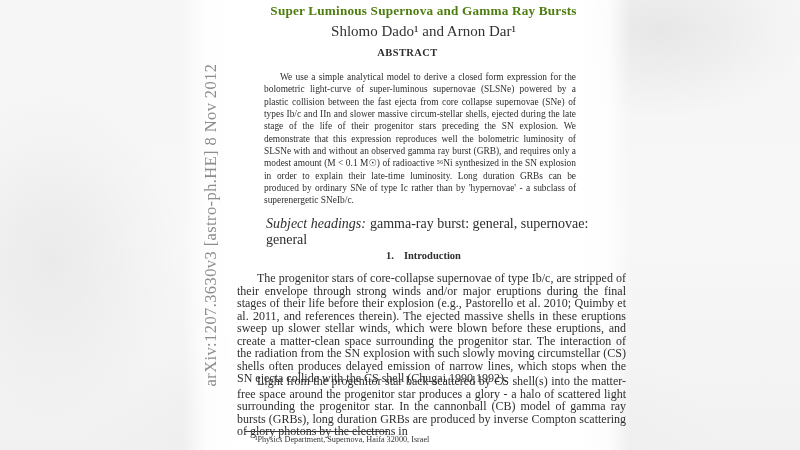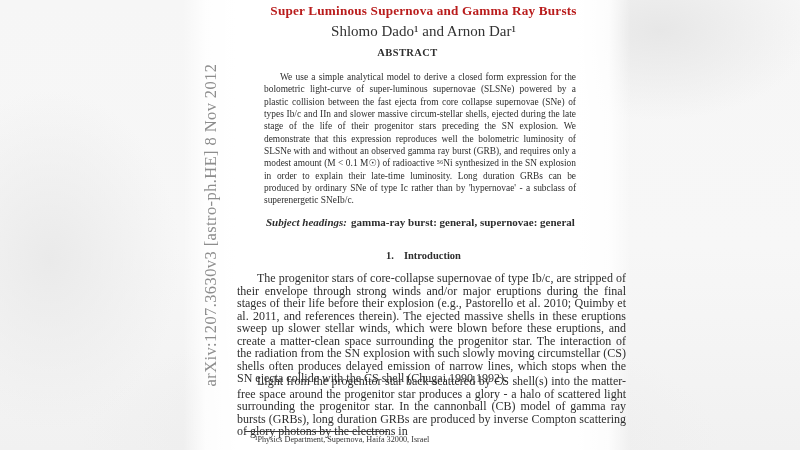--- a/index.html
+++ b/index.html
@@ -21,38 +21,37 @@
       rgba(255,255,255,0.85) 95%, rgba(255,255,255,0) 100%);
   }
   .arxiv-stamp {
     position: absolute; left: 44px; top: 214px; width: 336px; height: 22px;
     transform: rotate(-90deg);
     font-size: 16.5px; letter-spacing: 0.4px; color: #8d8d8d;
     text-align: center; white-space: nowrap;
   }
   .title {
     position: absolute; left: 229px; top: 3px; width: 389px;
-    text-align: center; font-weight: bold; font-size: 13.2px; letter-spacing: 0.2px; color: #b91c1c;
+    text-align: center; font-weight: bold; font-size: 13.2px; letter-spacing: 0.2px; color: #4d7c0f;
   }
   .authors {
     position: absolute; left: 229px; top: 23px; width: 389px;
     text-align: center; font-size: 15px; color: #333;
   }
   .abstract-heading {
     position: absolute; left: 213px; top: 47px; width: 389px;
     text-align: center; font-weight: bold; font-size: 10.5px; letter-spacing: 0.4px;
   }
   .abstract-body {
     position: absolute; left: 264px; top: 71px; width: 312px;
     font-size: 9.4px; line-height: 12.35px; text-align: justify; text-indent: 16px;
   }
   .subject {
     position: absolute; left: 266px; top: 216px; width: 330px;
-    font-size: 11px;
-    font-weight: bold;
+    font-size: 14px;
   }
   .subject-label { font-style: italic; margin-right: 4px; }
   .section-heading {
     position: absolute; left: 229px; top: 250px; width: 389px;
     text-align: center; font-weight: bold; font-size: 10.5px;
   }
   .section-heading .sec-num { margin-right: 10px; }
   .para {
     position: absolute; left: 237px; width: 389px;
     font-size: 12px; line-height: 12.5px; text-align: justify; text-indent: 20px;

